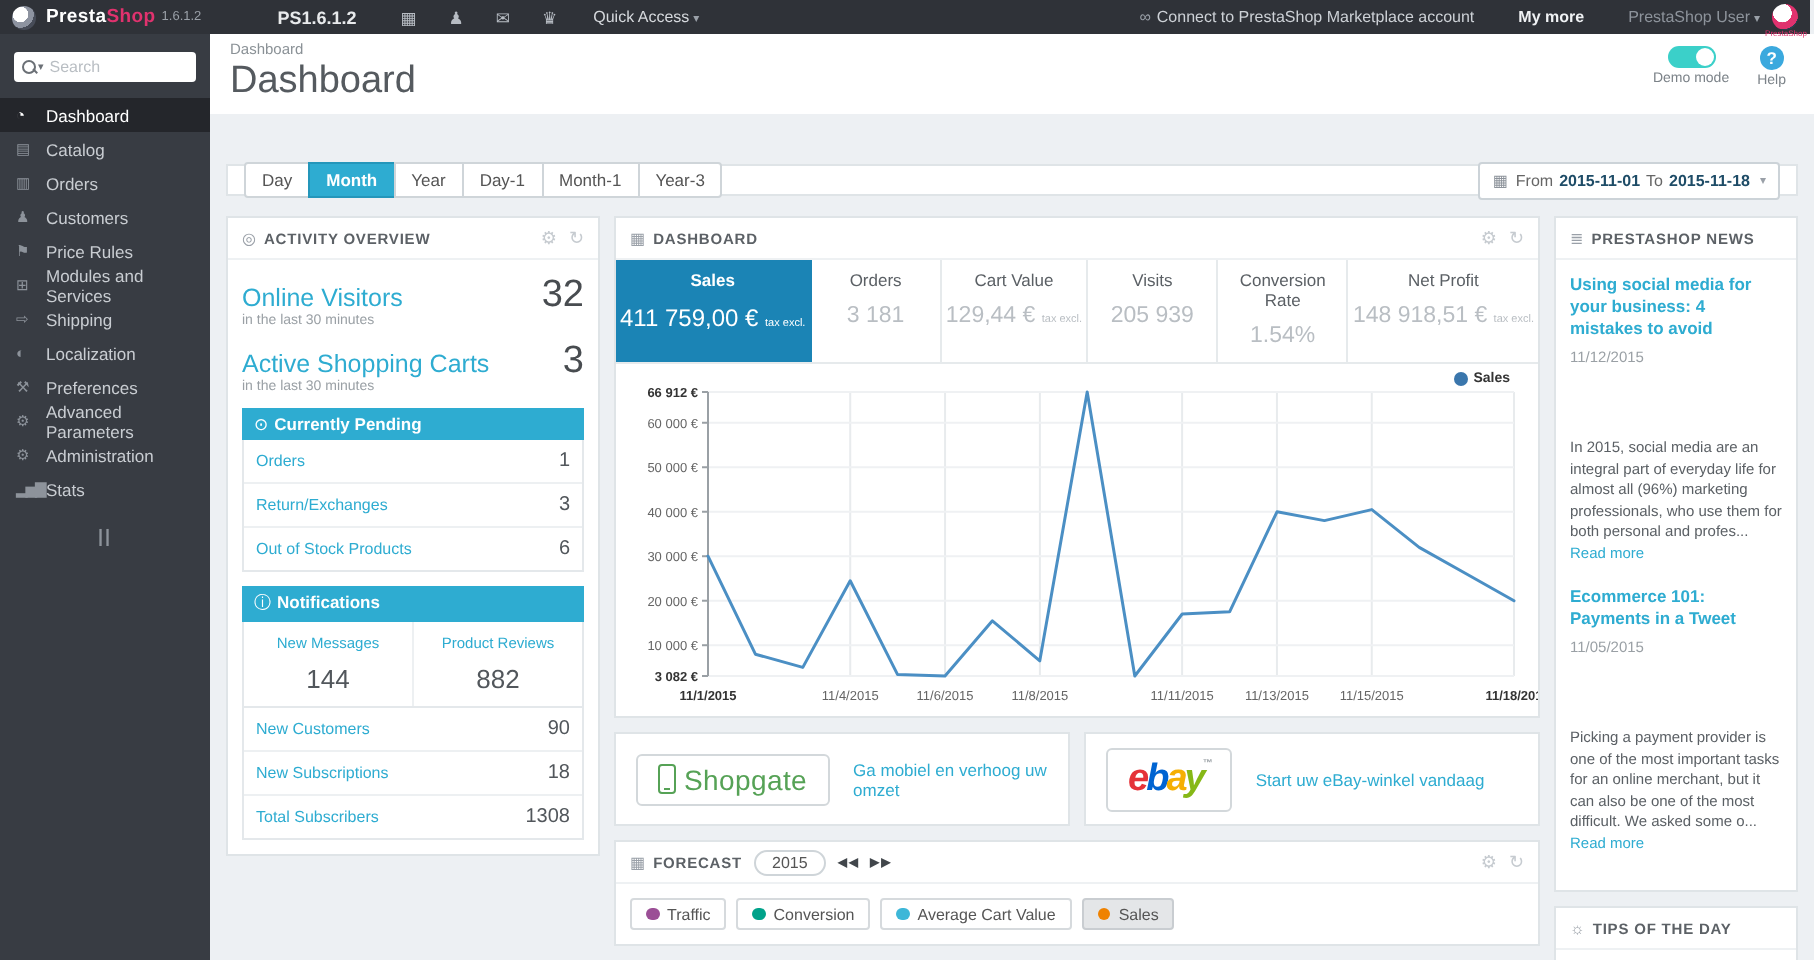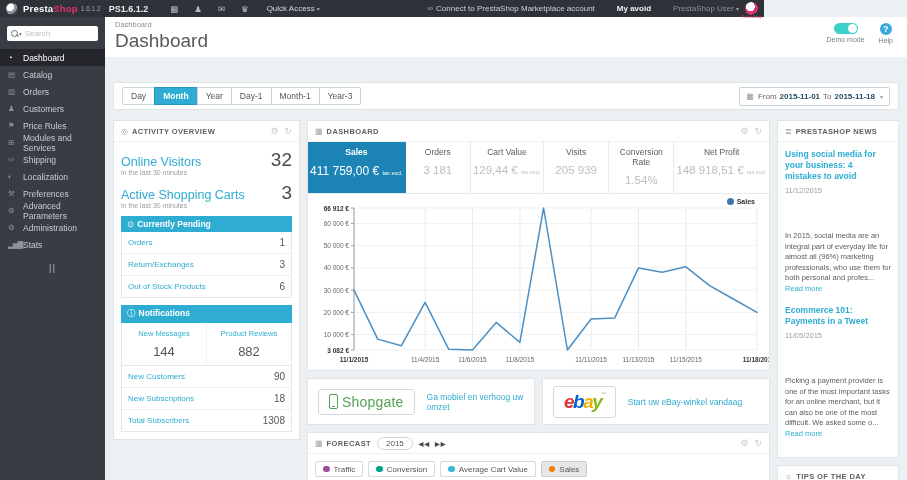--- a/index.html
+++ b/index.html
@@ -1,25 +1,25 @@
 <!DOCTYPE html>
 <html><head>
 <meta charset="utf-8">
 <style>
   * { margin:0; padding:0; box-sizing:border-box; }
   html,body { width:907px; height:480px; overflow:hidden; font-family:"Liberation Sans",sans-serif; background:#edf0f3; }
   body { position:relative; font-size:9px; color:#555; }
 
   
-  .topbar { position:absolute; left:0; top:0; width:764px; height:17px; background:#2f3238; display:flex; align-items:center; padding:0 6px; z-index:30; }
+  .topbar { position:absolute; left:0; top:0; width:905px; height:17px; background:#2f3238; display:flex; align-items:center; padding:0 6px; z-index:30; }
   .tb-logo { width:12px; height:12px; border-radius:50%; background:radial-gradient(circle at 35% 35%, #ffffff 0 35%, #8d93a0 36% 60%, #474c58 61%); margin-right:5px; flex:none; }
   .tb-brand { font-size:9.5px; font-weight:bold; color:#fff; letter-spacing:.2px; }
   .tb-brand .pink { color:#e0326e; }
   .tb-ver { font-size:6.5px; color:#9aa0a8; margin:0 8px 0 3px; }
-  .tb-shop { font-size:9px; color:#e8eaec; font-weight:bold; margin-right:14px; }
+  .tb-shop { font-size:9px; color:#e8eaec; font-weight:bold; margin-right:14px;margin-left:30px; }
   .tb-ico { color:#b7bcc3; font-size:8.5px; margin:0 8px; cursor:pointer; }
   .tb-qa { color:#d6d9dd; font-size:8px; margin-left:10px; cursor:pointer; }
   .tb-right { margin-left:auto; display:flex; align-items:center; }
   .tb-link { color:#cdd1d6; font-size:8px; margin-right:22px; cursor:pointer; }
   .tb-link .lnk-ico { color:#9aa0a8; margin-right:3px; }
   .tb-myshop { color:#f0f2f4; font-size:8px; font-weight:bold; margin-right:22px; cursor:pointer; }
   .tb-user { color:#8d939b; font-size:8px; cursor:pointer; }
   .tb-avatar { position:relative; width:13px; height:13px; border-radius:50%; margin-left:6px; background:radial-gradient(circle at 40% 35%, #ffffff 0 40%, #e0326e 41% 70%, #2c3e50 71%); flex:none; }
   .tb-avatar .av-label { position:absolute; top:12px; left:-6px; width:26px; text-align:center; font-size:4px; color:#e0326e; }
   .caret { font-size:6px; color:#9aa0a8; margin-left:2px; }
@@ -48,21 +48,21 @@
   .header-tools { position:absolute; right:14px; top:6px; display:flex; gap:14px; }
   .tool-col { display:flex; flex-direction:column; align-items:center; }
   .toggle { width:24px; height:11px; border-radius:6px; background:#3bd0c9; position:relative; cursor:pointer; }
   .toggle::after { content:""; position:absolute; right:1px; top:1px; width:9px; height:9px; border-radius:50%; background:#fff; }
   .tool-label { font-size:7px; color:#7b8288; margin-top:2px; }
   .help-circle { width:12px; height:12px; border-radius:50%; background:#3ba9de; color:#fff; font-size:8.5px; font-weight:bold; text-align:center; line-height:12px; cursor:pointer; }
 
   .content-body { position:absolute; left:0; right:0; top:40px; bottom:0; background:#edf0f3; padding:25px 8px 0 8px; overflow:hidden; }
 
   
-  .filter-bar { background:#fff; border:1px solid #dfe4e7; height:28px; display:flex; align-items:center; justify-content:space-between; padding:0 8px; margin-bottom:10px; }
+  .filter-bar { background:#fff; border:1px solid #dfe4e7; height:16px; display:flex; align-items:center; justify-content:space-between; padding:0 8px; margin-bottom:10px; }
   .tab-group { display:flex; }
   .tab-btn { border:1px solid #cfd5d9; background:#fff; color:#555; font-size:8.5px; padding:3px 8px; margin-left:-1px; cursor:pointer; font-family:"Liberation Sans",sans-serif; }
   .tab-btn:first-child { margin-left:0; border-radius:2px 0 0 2px; }
   .tab-btn:last-child { border-radius:0 2px 2px 0; }
   .tab-btn.active { background:#2eacd1; border-color:#2496ba; color:#fff; font-weight:bold; }
   .date-range { border:1px solid #ccd3d8; border-radius:2px; height:19px; display:flex; align-items:center; padding:0 6px; font-size:8px; color:#666; cursor:pointer; background:#fff; }
   .cal-ico { color:#8d939b; margin-right:4px; font-size:8px; }
   .date-range b { color:#1e4c67; margin:0 3px; }
 
   
@@ -158,21 +158,21 @@
   <span class="tb-brand"><span>Presta</span><span class="pink">Shop</span></span>
   <span class="tb-ver">1.6.1.2</span>
   <span class="tb-shop">PS1.6.1.2</span>
   <span class="tb-ico">▦</span>
   <span class="tb-ico">♟</span>
   <span class="tb-ico">✉</span>
   <span class="tb-ico">♛</span>
   <span class="tb-qa"><span>Quick Access</span><span class="caret">▾</span></span>
   <span class="tb-right">
     <span class="tb-link"><span class="lnk-ico">∞</span><span>Connect to PrestaShop Marketplace account</span></span>
-    <span class="tb-myshop">My avoid</span>
+    <span class="tb-myshop">My more</span>
     <span class="tb-user"><span>PrestaShop User</span><span class="caret">▾</span></span>
     <span class="tb-avatar">
         <span class="av-label">PrestaShop</span>
       </span>
   </span>
 </header>
 
 <aside class="sidebar">
   <div class="search-box">
     <span class="mag"></span>

